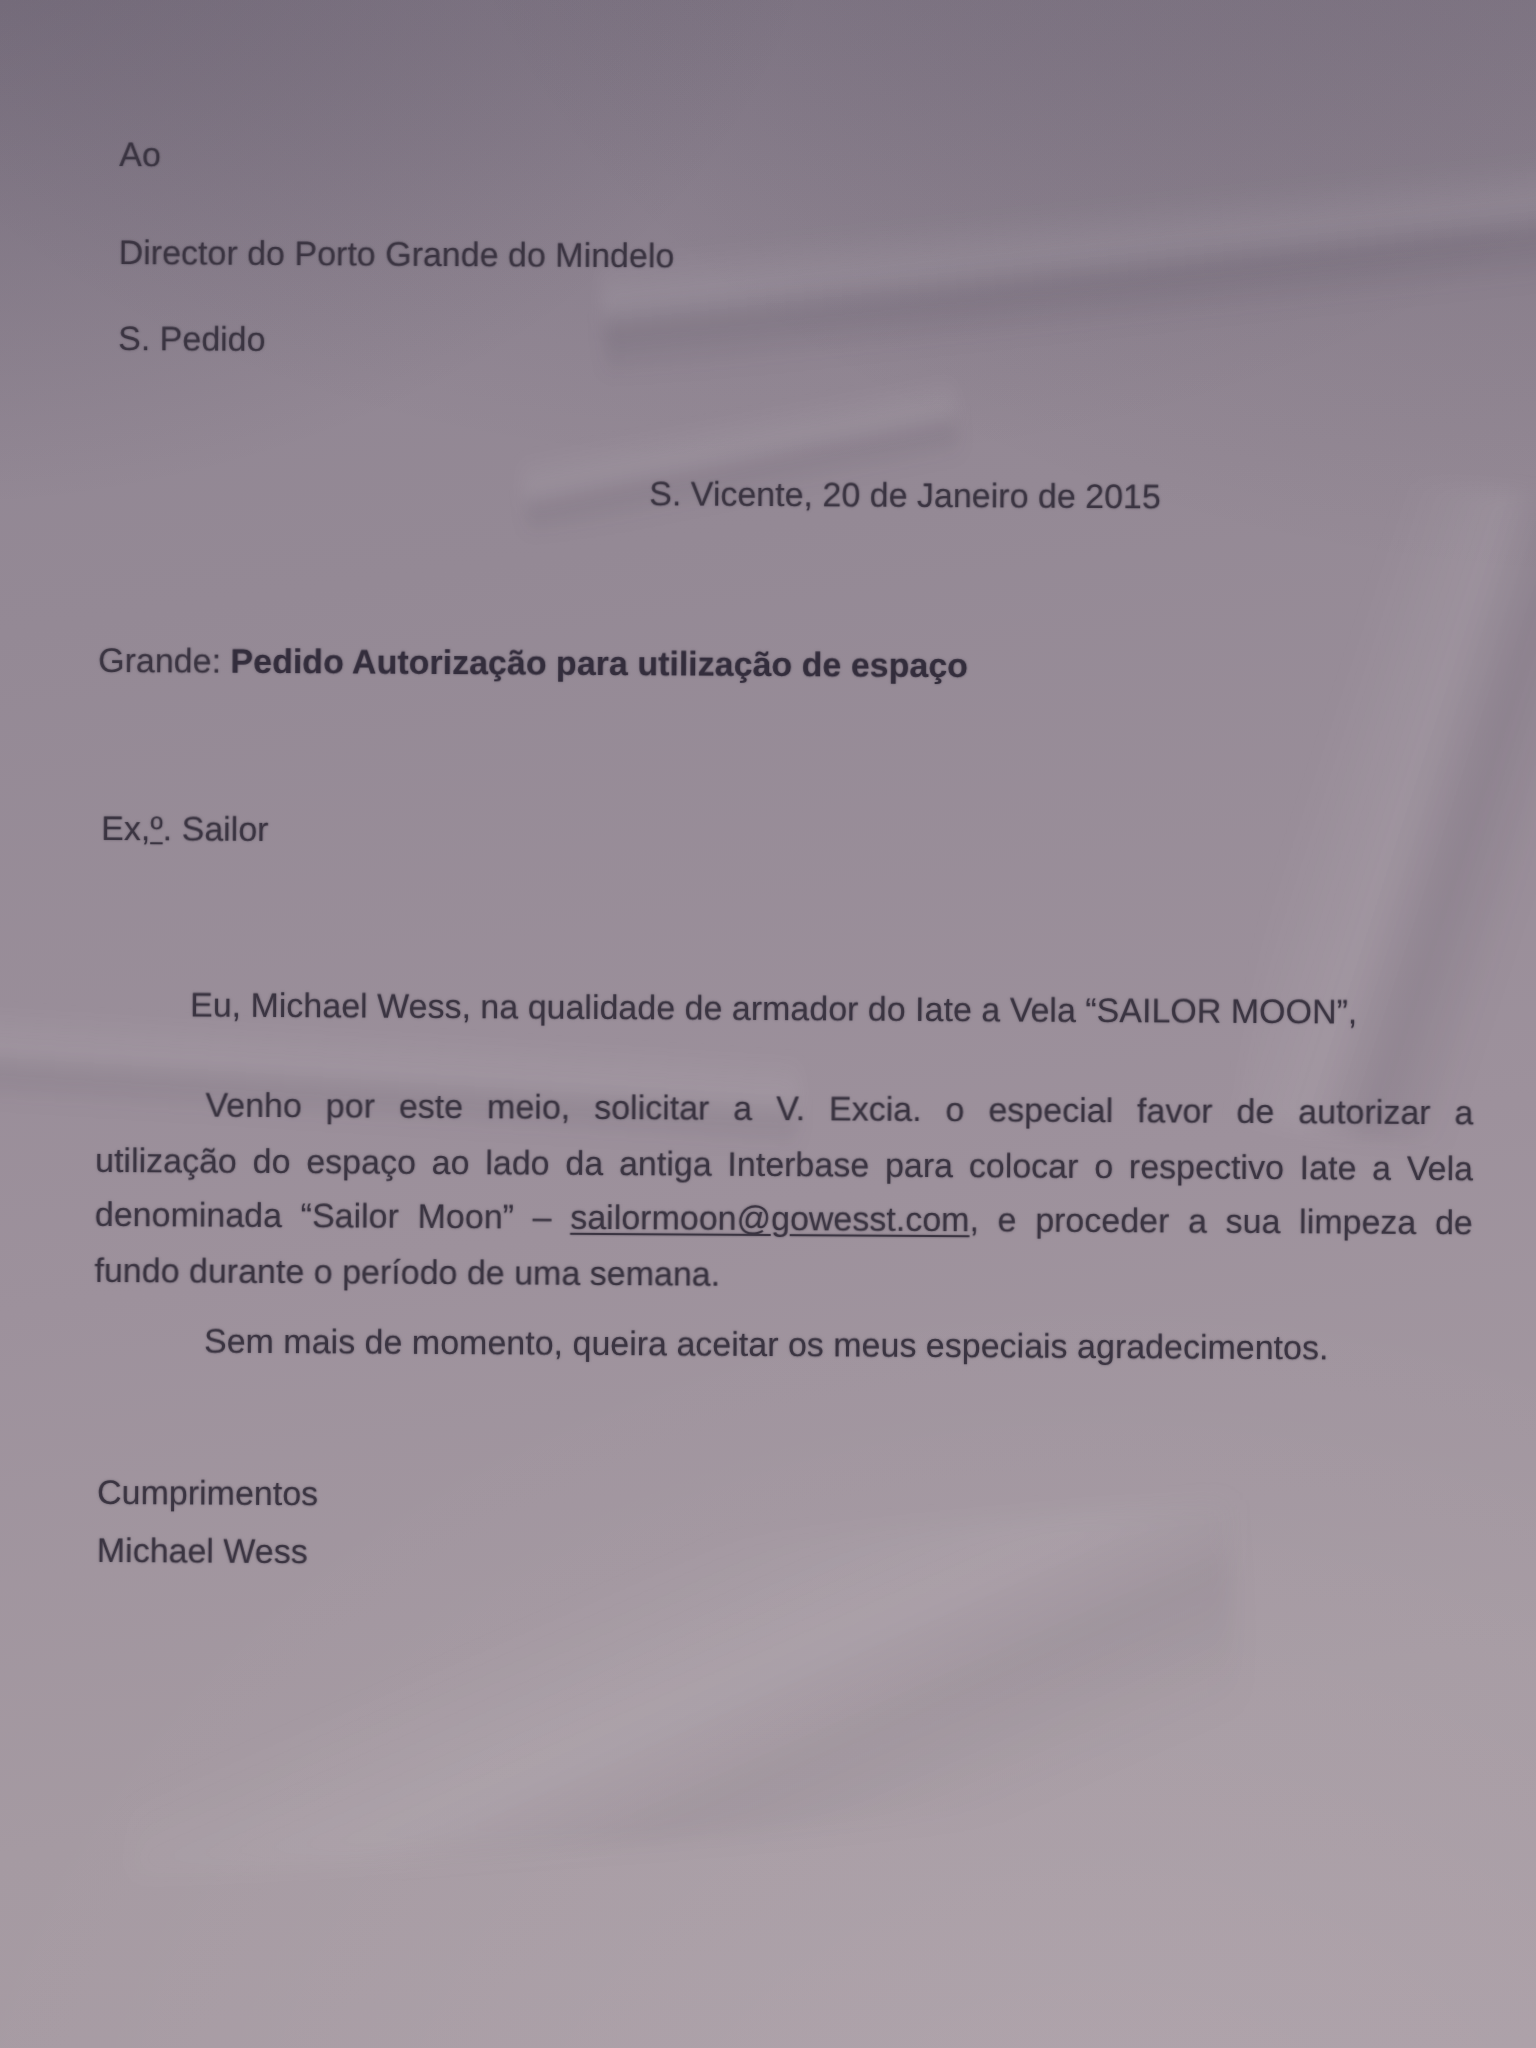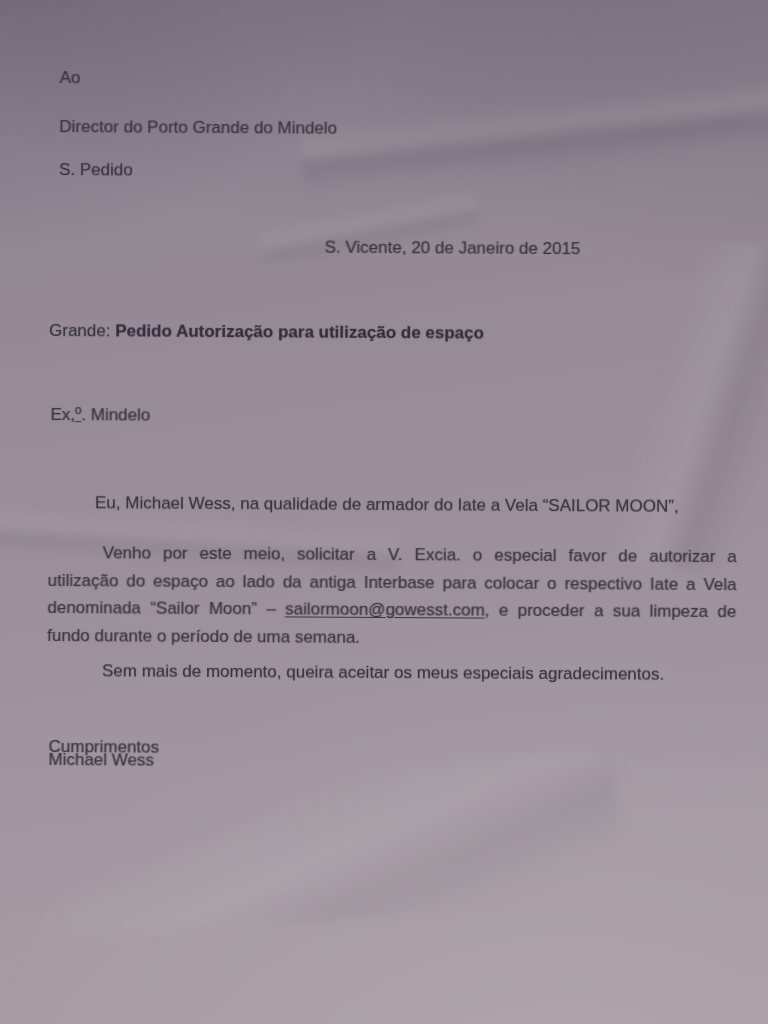--- a/index.html
+++ b/index.html
@@ -66,21 +66,21 @@
   .salutation .ord{text-decoration:underline;text-underline-offset:1px;}
   .para{position:absolute;left:48px;width:689px;line-height:27.5px;}
   .p1{top:491px;text-indent:47px;white-space:nowrap;}
   .p2{top:541px;}
   .jline{text-align:justify;text-align-last:justify;height:27.5px;overflow:visible;white-space:normal;}
   .jline.indent{padding-left:55px;width:634px;}
   .lastline{text-align:left;}
   .email{text-decoration:underline;text-underline-offset:2px;}
   .p3{top:659px;text-indent:55px;white-space:nowrap;}
   .closing{left:50px;top:739px;}
-  .signature{left:50px;top:752px;}
+  .signature{left:50px;top:768px;}
 </style>
 </head>
 <body>
 
 <div class="photo">
   <div class="paper"></div>
   <div class="crease c1"></div>
   <div class="crease c2"></div>
   <div class="crease c3"></div>
   <div class="crease c4"></div>
@@ -89,21 +89,21 @@
   <div class="letter-text">
 
     <div class="abs rcp1">Ao</div>
     <div class="abs rcp2">Director do Porto Grande do Mindelo</div>
     <div class="abs rcp3">S. Pedido</div>
 
     <div class="abs dateline">S. Vicente, 20 de Janeiro de 2015</div>
 
     <div class="abs subject"><span>Grande: </span><b>Pedido Autorização para utilização de espaço</b></div>
 
-    <div class="abs salutation"><span>Ex,</span><span class="ord">º</span><span>. Mindelo</span></div>
+    <div class="abs salutation"><span>Ex,</span><span class="ord">º</span><span>. Sailor</span></div>
 
     <div class="para p1">Eu, Michael Wess, na qualidade de armador do Iate a Vela “SAILOR MOON”,</div>
 
     <div class="para p2">
       <div class="jline indent">Venho por este meio, solicitar a V. Excia. o especial favor de autorizar a</div>
       <div class="jline">utilização do espaço ao lado da antiga Interbase para colocar o respectivo Iate a Vela</div>
       <div class="jline"><span>denominada “Sailor Moon” – </span><span class="email">sailormoon@gowesst.com</span><span>, e proceder a sua limpeza de</span></div>
       <div class="lastline">fundo durante o período de uma semana.</div>
     </div>
 

